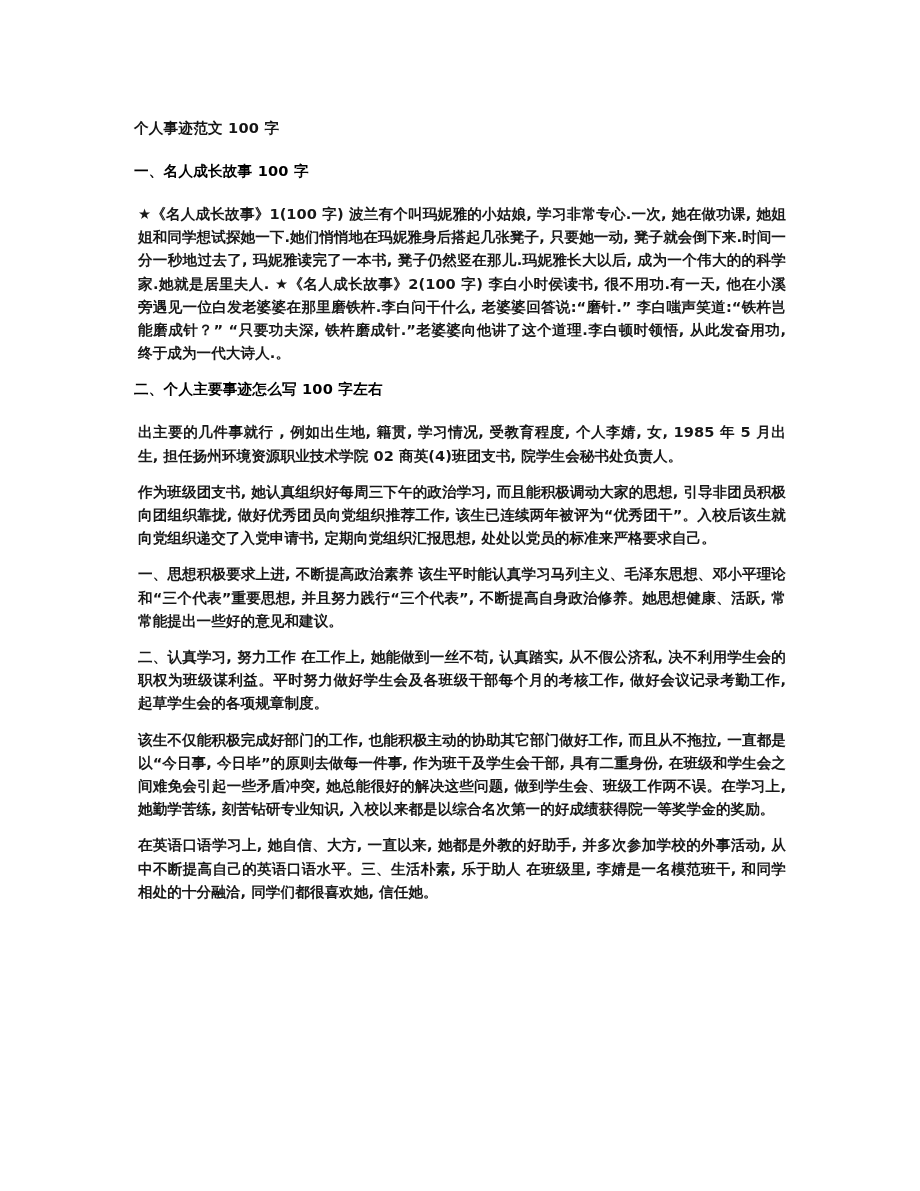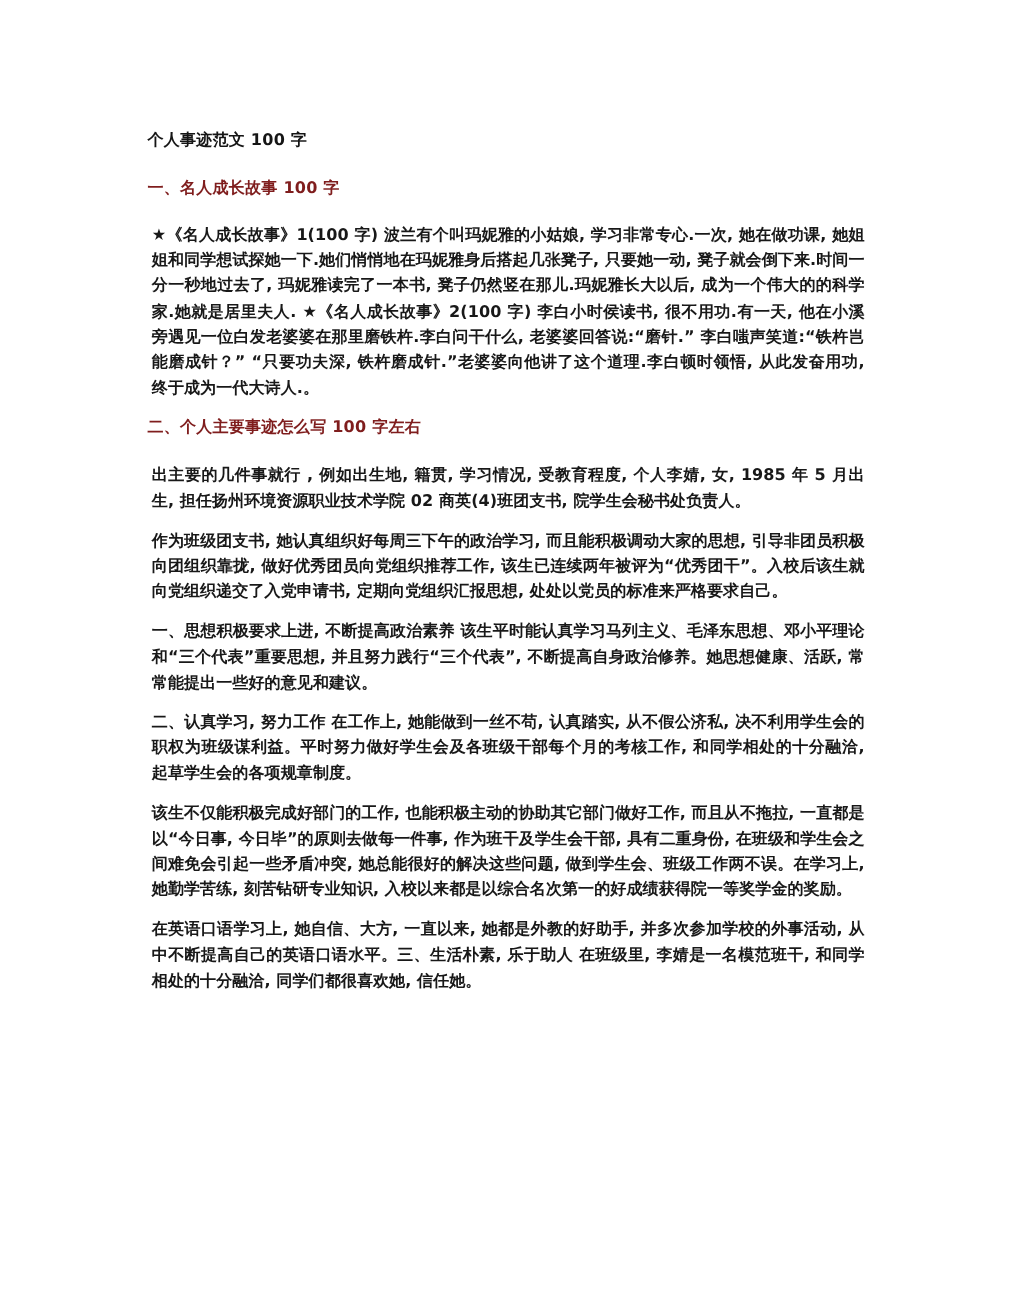--- a/index.html
+++ b/index.html
@@ -35,21 +35,21 @@
     letter-spacing: 0.2px;
     margin: 0 0 20px 0;
     color: #151515;
   }
   .section-heading {
     font-size: 14.6px;
     line-height: 23px;
     font-weight: 700;
     letter-spacing: 0.2px;
     margin: 0 0 20px 0;
-    color: #7f1d1d;
+    color: #000000;
   }
   .para {
     font-size: 14.6px;
     line-height: 23.2px;
     font-weight: 700;
     letter-spacing: 0.05px;
     margin: 0 0 13px 4px;
     text-align: justify;
     text-justify: inter-ideograph;
     color: #181818;
@@ -71,20 +71,20 @@
 
     <p class="section-heading">二、个人主要事迹怎么写 100 字左右</p>
 
     <p class="para">出主要的几件事就行 , 例如出生地, 籍贯, 学习情况, 受教育程度, 个人李婧, 女, 1985 年 5 月出生, 担任扬州环境资源职业技术学院 02 商英(4)班团支书, 院学生会秘书处负责人。</p>
 
 
     <p class="para">作为班级团支书, 她认真组织好每周三下午的政治学习, 而且能积极调动大家的思想, 引导非团员积极向团组织靠拢, 做好优秀团员向党组织推荐工作, 该生已连续两年被评为“优秀团干”。入校后该生就向党组织递交了入党申请书, 定期向党组织汇报思想, 处处以党员的标准来严格要求自己。</p>
 
     <p class="para">一、思想积极要求上进, 不断提高政治素养 该生平时能认真学习马列主义、毛泽东思想、邓小平理论和“三个代表”重要思想, 并且努力践行“三个代表”, 不断提高自身政治修养。她思想健康、活跃, 常常能提出一些好的意见和建议。</p>
 
-    <p class="para">二、认真学习, 努力工作 在工作上, 她能做到一丝不苟, 认真踏实, 从不假公济私, 决不利用学生会的职权为班级谋利益。平时努力做好学生会及各班级干部每个月的考核工作, 和同学相处的十分融洽, 起草学生会的各项规章制度。</p>
+    <p class="para">二、认真学习, 努力工作 在工作上, 她能做到一丝不苟, 认真踏实, 从不假公济私, 决不利用学生会的职权为班级谋利益。平时努力做好学生会及各班级干部每个月的考核工作, 做好会议记录考勤工作, 起草学生会的各项规章制度。</p>
 
     <p class="para">该生不仅能积极完成好部门的工作, 也能积极主动的协助其它部门做好工作, 而且从不拖拉, 一直都是以“今日事, 今日毕”的原则去做每一件事, 作为班干及学生会干部, 具有二重身份, 在班级和学生会之间难免会引起一些矛盾冲突, 她总能很好的解决这些问题, 做到学生会、班级工作两不误。在学习上, 她勤学苦练, 刻苦钻研专业知识, 入校以来都是以综合名次第一的好成绩获得院一等奖学金的奖励。</p>
 
     <p class="para">在英语口语学习上, 她自信、大方, 一直以来, 她都是外教的好助手, 并多次参加学校的外事活动, 从中不断提高自己的英语口语水平。三、生活朴素, 乐于助人 在班级里, 李婧是一名模范班干, 和同学相处的十分融洽, 同学们都很喜欢她, 信任她。</p>
 
   </div>
 </div>
 
 </body></html>

